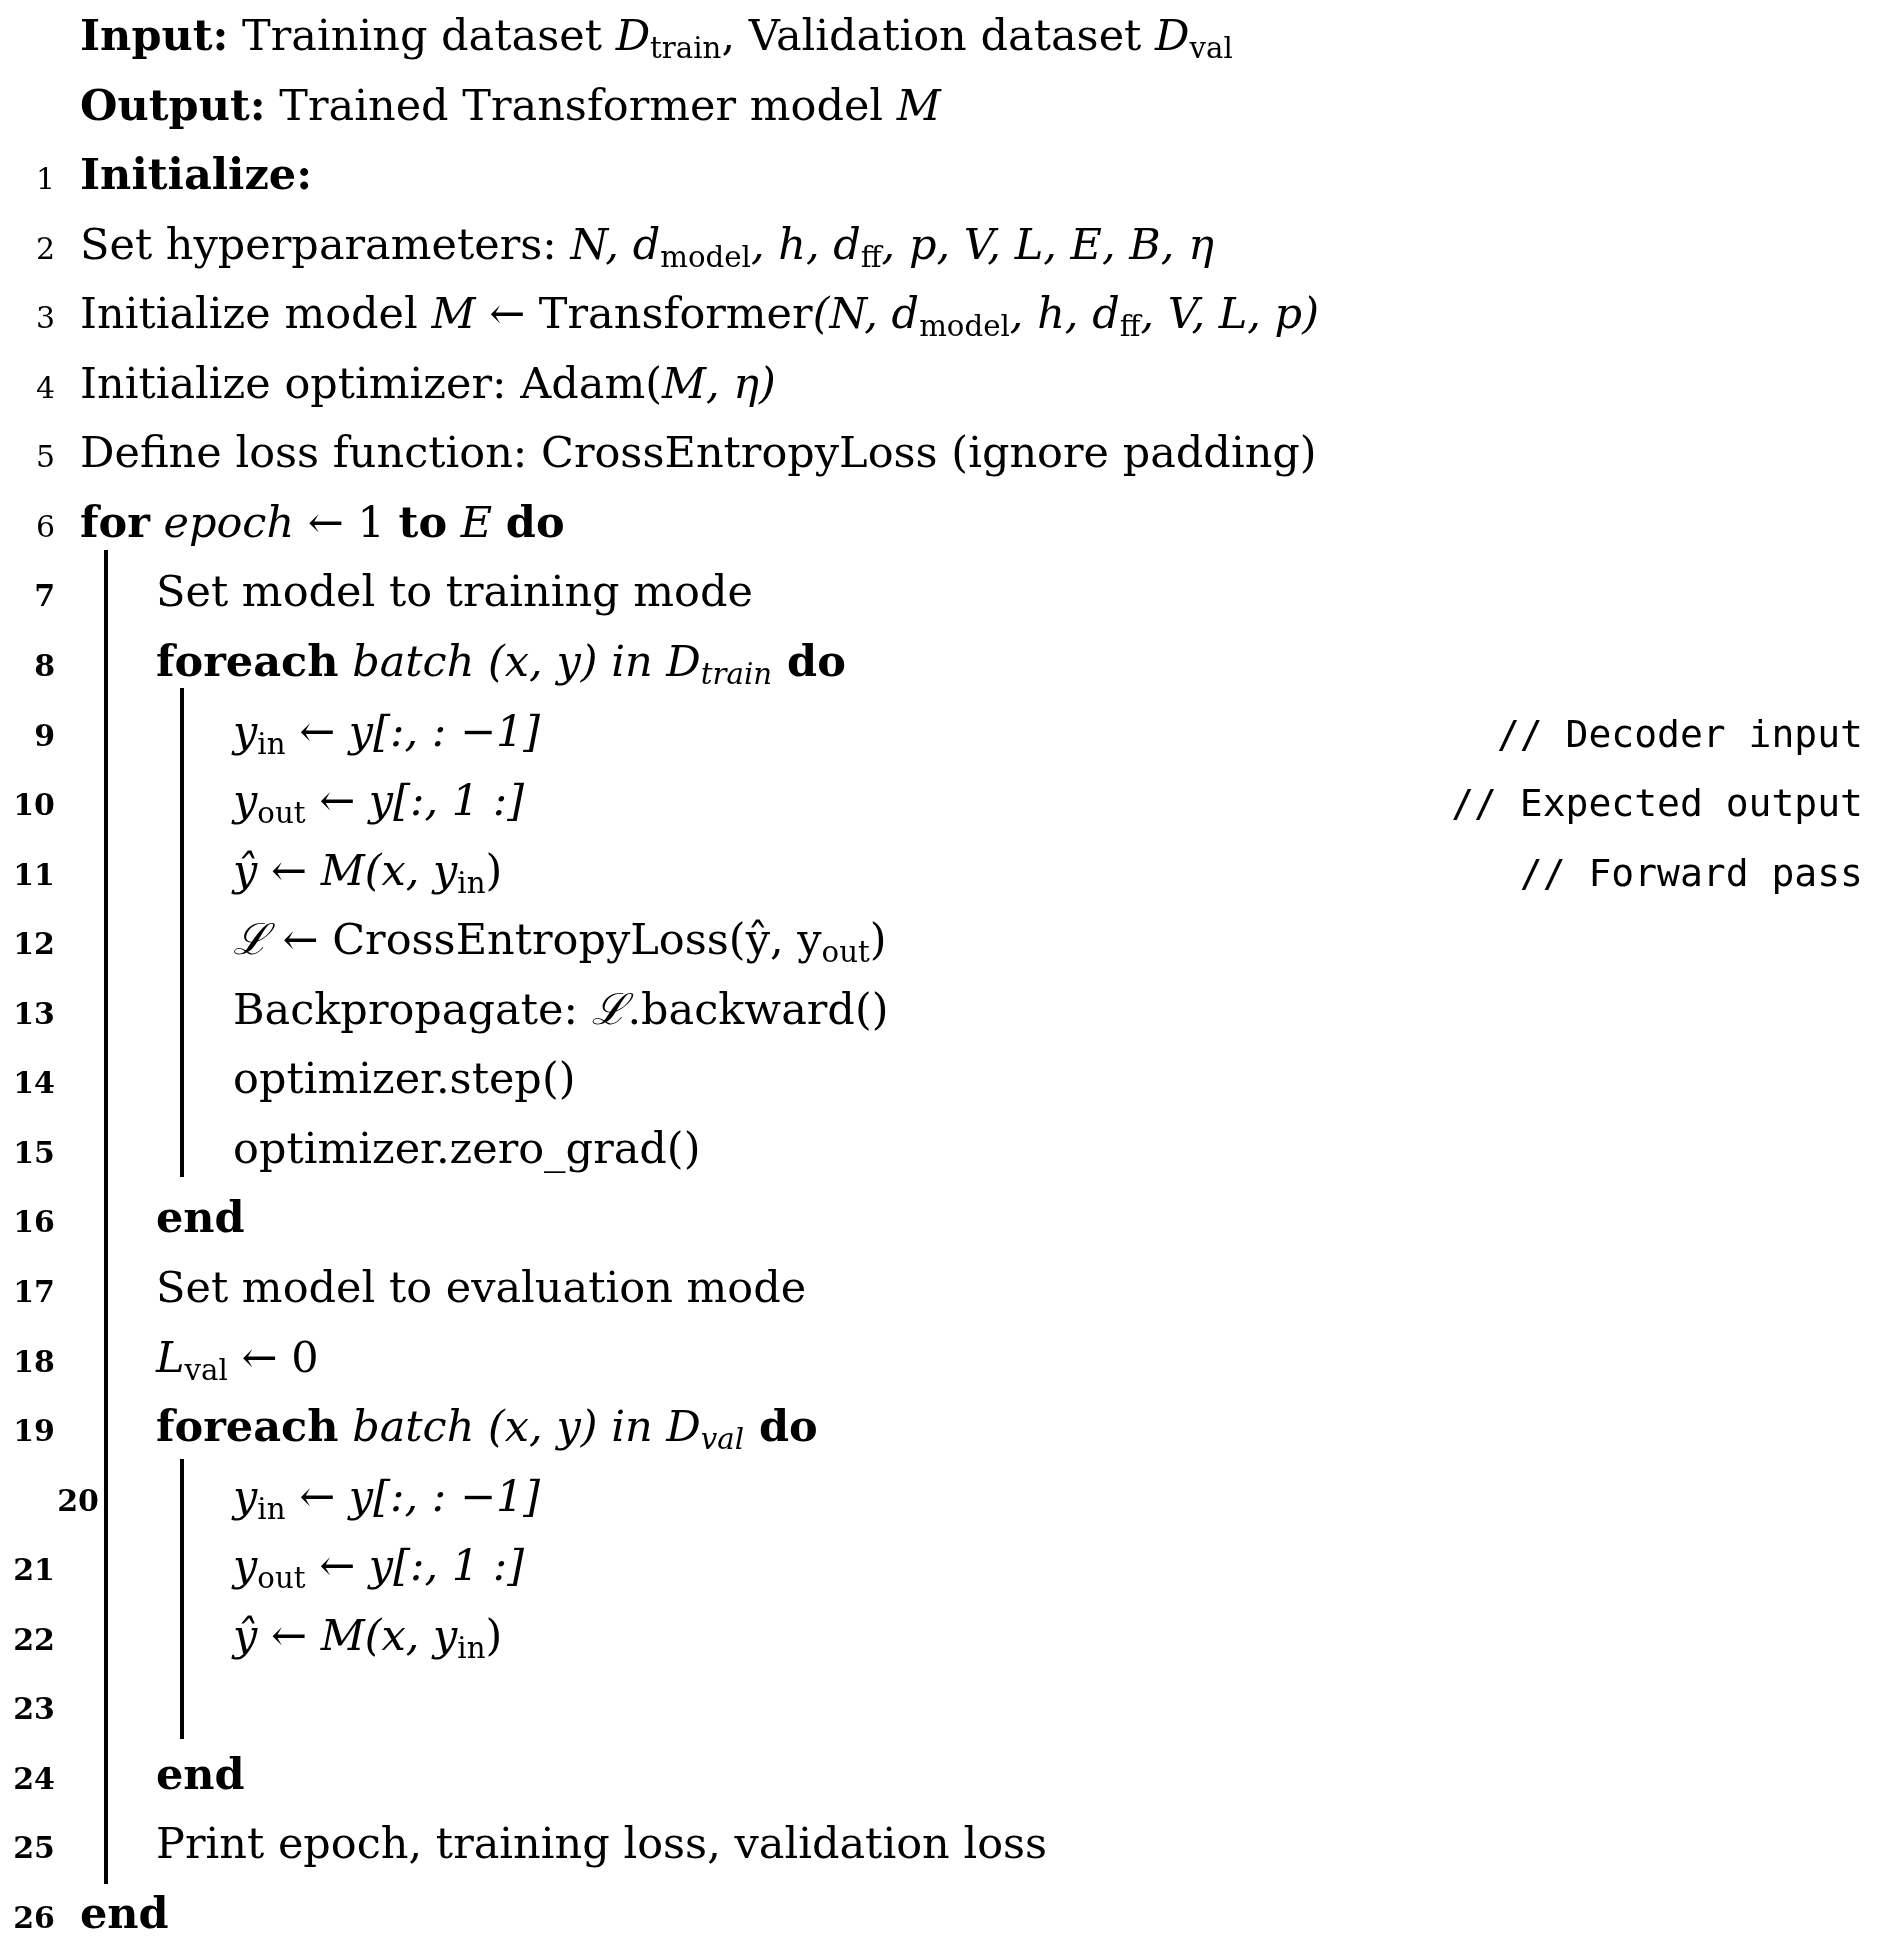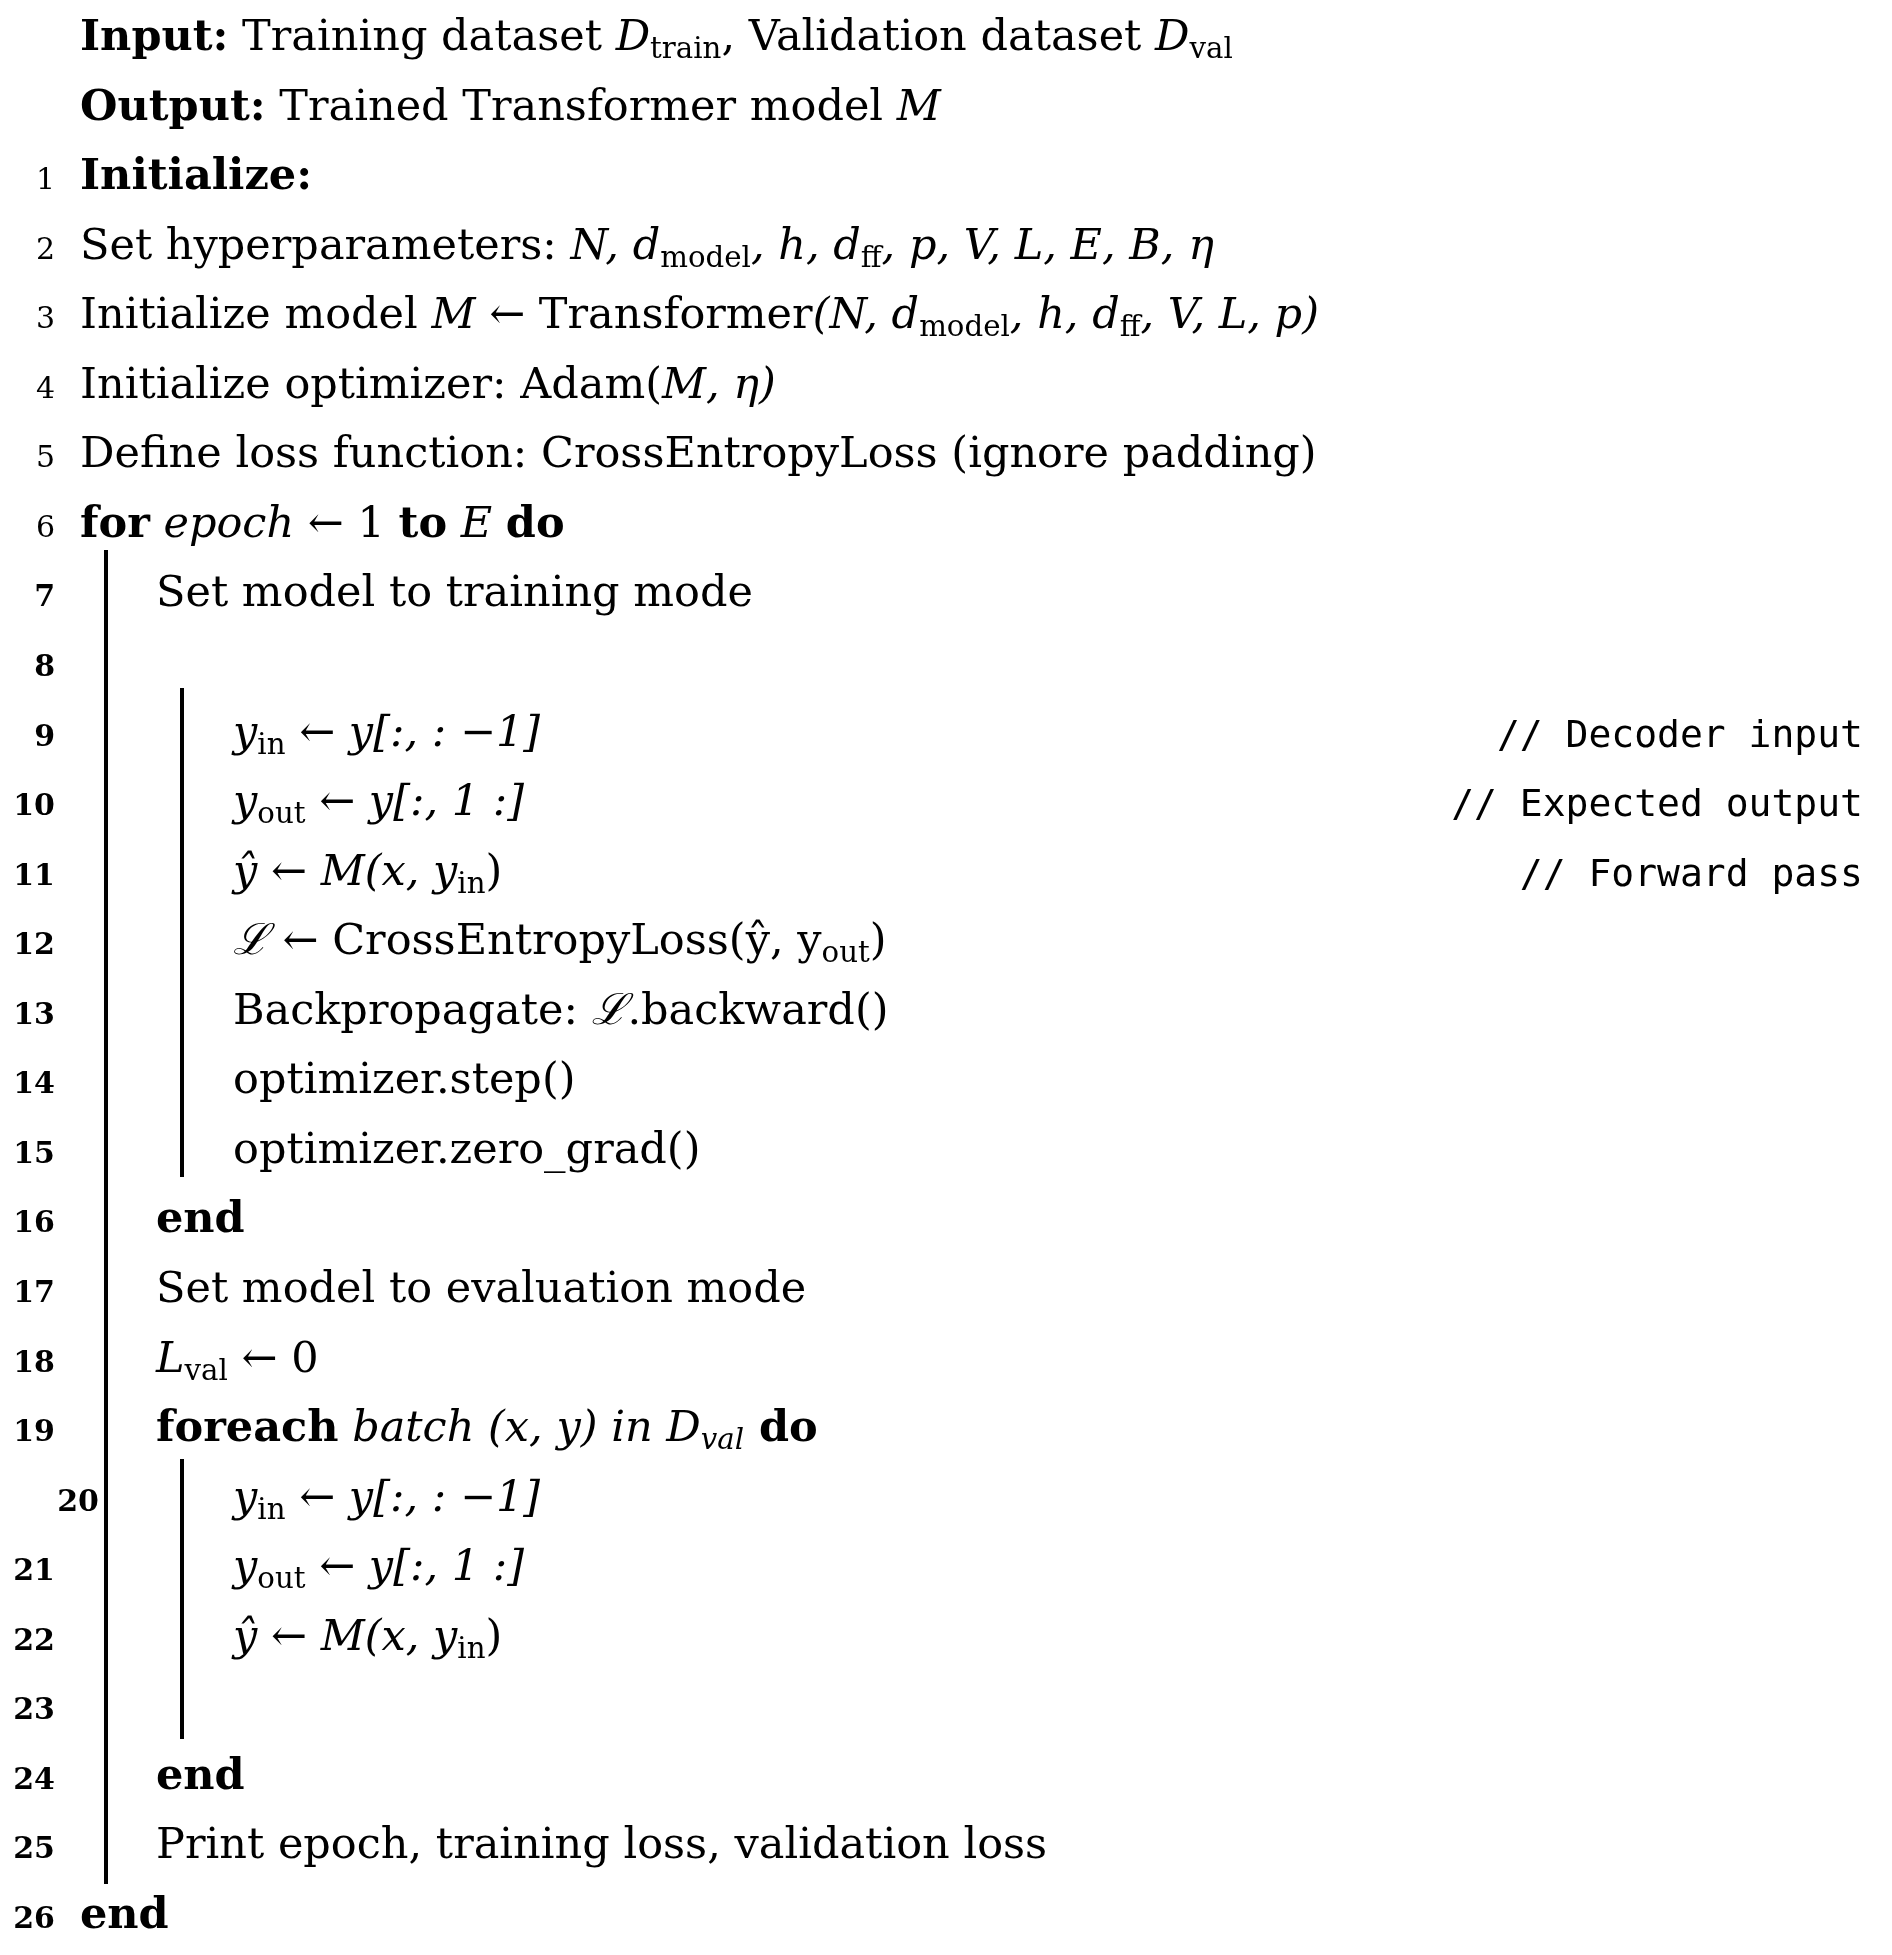--- a/index.html
+++ b/index.html
@@ -70,20 +70,21 @@
     <span class="txt l0"><b>for</b><i> epoch</i><span> ← 1 </span><b>to</b><i> E </i><b>do</b></span>
   </div>
 
   <div class="row" style="top:556px;">
     <span class="num bold">7</span>
     <span class="txt l1">Set model to training mode</span>
   </div>
 
   <div class="row" style="top:626px;">
     <span class="num bold">8</span>
+    <span class="txt l1"><b>foreach</b><i> batch (x, y) in </i><span class="cal">D</span><sub class="it">train</sub><b> do</b></span>
   </div>
 
   <div class="row" style="top:696px;">
     <span class="num bold">9</span>
     <span class="txt l2"><i>y</i><sub>in</sub><i> ← y[:, : −1]</i></span>
     <span class="cmt">// Decoder input</span>
   </div>
 
   <div class="row" style="top:765px;">
     <span class="num bold">10</span>

